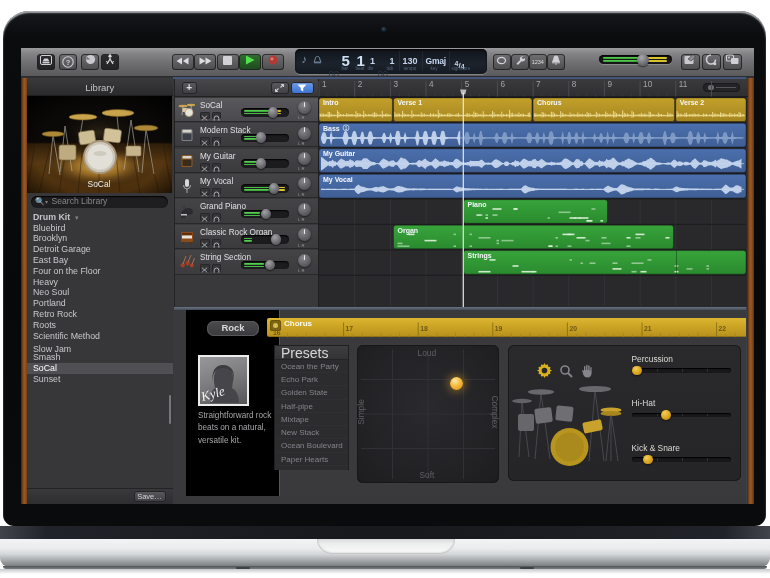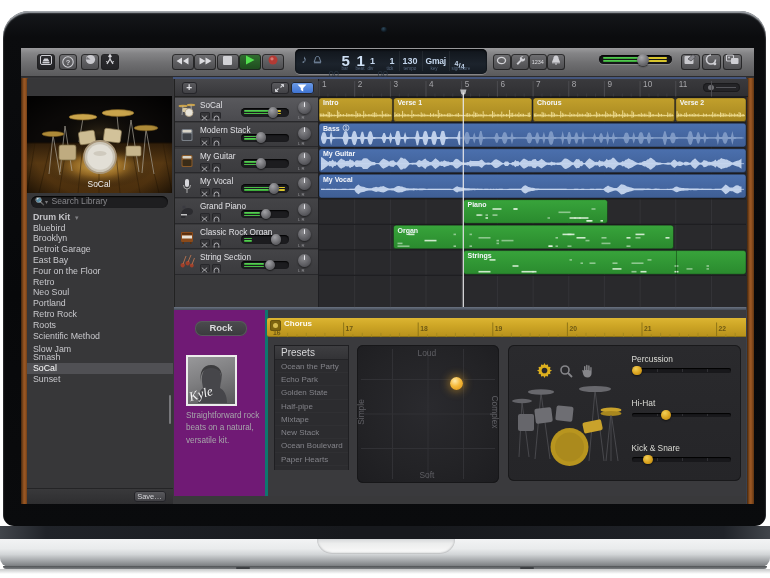--- a/index.html
+++ b/index.html
@@ -67,31 +67,31 @@
 #aruler{position:absolute;left:0;top:0;width:428.5px;height:18.1px;background:linear-gradient(180deg,#3a3a3d,#2f2f32);border-bottom:1px solid #1c1c1e}
 .rul{font-size:8.2px;fill:#a6a6aa;font-family:"Liberation Sans",sans-serif}
 .rlab{font-size:7px;fill:#f4f6fa;font-weight:bold;font-family:"Liberation Sans",sans-serif}
 .edr{font-size:6.8px;fill:#6d5813;font-weight:bold;font-family:"Liberation Sans",sans-serif}
 #zoompill{position:absolute;left:384px;top:4px;width:37px;height:9.5px;border-radius:5px;background:#242427;box-shadow:inset 0 0 0 1px #1a1a1c}
 #zoompill div{position:absolute;left:5px;top:2px;width:5.5px;height:5.5px;border-radius:50%;background:#6e6e72}
 #zoompill i{position:absolute;left:13px;top:4.2px;width:20px;height:1.2px;background:#55555a}
 
 #divider{position:absolute;left:153px;top:259.2px;width:572px;height:3.4px;background:linear-gradient(180deg,#6a7382,#454c58)}
 #editor{position:absolute;left:153px;top:262.6px;width:572px;height:185.9px;background:#3a3a3d}
-#edside{position:absolute;left:0;top:0;width:94.5px;height:185.9px;background:#701a75;border-right:3px solid #0f766e}
+#edside{position:absolute;left:12px;top:0;width:94.5px;height:185.9px;background:#000000;border-right:1px solid #0f766e}
 #rockbtn{position:absolute;left:21.5px;top:11px;width:52px;height:15px;border-radius:7px;background:linear-gradient(180deg,#4c4c4f,#3a3a3d);box-shadow:inset 0 0 0 1px #58585c;color:#d8d8da;font-size:9.5px;font-weight:bold;text-align:center;line-height:14.5px}
 #photo{position:absolute;left:12.5px;top:45.1px;width:51px;height:51px;background:linear-gradient(160deg,#98989a 0%,#7e7e80 45%,#565658 100%);border:2.5px solid #ececec;overflow:hidden}
 #kyle{position:absolute;left:1px;bottom:2px;color:#f4f4f4;font-size:13px;font-style:italic;font-family:"Liberation Serif",serif;transform:rotate(-16deg)}
 #desc{position:absolute;left:12.5px;top:100px;width:78px;color:#a6a6aa;font-size:8.2px;line-height:12.2px}
 #edruler{position:absolute;left:93.5px;top:7.9px;width:478.5px;height:19px;background:linear-gradient(180deg,#dcb532 0%,#cda525 45%,#b8921d 100%);border-radius:2px 0 0 2px;border-bottom:1px solid #8f7315}
 #chip{position:absolute;left:3px;top:2.5px;width:10.5px;height:10.5px;border-radius:2.5px;background:#7d6410;box-shadow:inset 0 0 0 1px #6b550e}
 #chip div{position:absolute;left:2.6px;top:2.6px;width:5.2px;height:5.2px;border-radius:50%;background:#d8bd52}
 #chorustx{position:absolute;left:17px;top:1.5px;color:#fdfaf2;font-size:8px;font-weight:bold}
 #presets{position:absolute;left:100.5px;top:34.6px;width:75px;height:125.5px;background:#2c2c2f;border:1px solid #1f1f22;border-bottom:none}
-#phead{height:14px;background:linear-gradient(180deg,#3e3e41,#333336);border-bottom:1px solid #242427;color:#d6d6d8;font-size:10px;line-height:14px;padding-left:6px}
+#phead{height:14px;background:linear-gradient(180deg,#3e3e41,#333336);border-bottom:1px solid #242427;color:#d6d6d8;font-size:14px;line-height:14px;padding-left:6px}
 .pitem{height:13.3px;color:#84848a;font-size:8px;line-height:13.3px;padding-left:6px;border-bottom:1px solid #303033}
 #xypad{position:absolute;left:183px;top:34.6px;width:142px;height:138px;border-radius:6px;background:radial-gradient(circle at 50% 45%,#2a2a2e 0%,#232326 60%,#1d1d20 100%);box-shadow:inset 0 0 0 1px #171719}
 .xylab{position:absolute;color:#5f5f64;font-size:8.4px;white-space:nowrap}
 #ball{position:absolute;left:93px;top:32.5px;width:13px;height:13px;border-radius:50%;background:radial-gradient(circle at 38% 30%,#ffe9a8,#f5b93a 45%,#d88f14 100%);box-shadow:0 0 8px 2px rgba(240,170,40,0.45)}
 #rightpanel{position:absolute;left:334px;top:34.6px;width:233.5px;height:136.5px;border-radius:6px;background:linear-gradient(180deg,#2a2a2d,#252528);box-shadow:inset 0 0 0 1px #19191b}
 .kicons{position:absolute;top:18.5px}
 .klab{position:absolute;color:#dcdcd6;font-size:8.4px}
 .ktrack{position:absolute;width:99px;height:4.6px;border-radius:2.3px;background:#18181b;box-shadow:inset 0 1px 1px #000}
 .ktick{position:absolute;top:1px;width:1px;height:2.6px;background:#303034}
 .kknob{position:absolute;top:-2.6px;width:9.8px;height:9.8px;border-radius:50%;background:radial-gradient(circle at 38% 30%,#f3cf56,#d9a21e 55%,#b07f12 100%);box-shadow:0 1px 2px rgba(0,0,0,0.5)}
@@ -225,20 +225,21 @@
               <circle cx="3" cy="3.5" r="0.9" fill="#cfcfd4"></circle>
             </svg></div>
         </div>
     </div>
     <div id="content">
       <div class="wood" style="left:0;top:0"></div>
       <div class="wood" style="left:725.2px;top:0;width:8.5px;border-left:1.6px solid #39414f"></div>
 
     </div>
     <div id="lib">
+      <div id="libhead">Library</div>
       <div id="libimg"><svg width="145" height="97" viewBox="0 0 145 97">
 <defs>
 <radialGradient id="spot" cx="50%" cy="50%" r="50%">
                 <stop offset="0%" stop-color="#ecc462" stop-opacity="0.95"></stop>
                 <stop offset="45%" stop-color="#b8852f" stop-opacity="0.6"></stop>
                 <stop offset="100%" stop-color="#120d08" stop-opacity="0"></stop>
               </radialGradient>
 <linearGradient id="floor" x1="0" y1="0" x2="0" y2="1">
                 <stop offset="0%" stop-color="#2e1d0a"></stop>
                 <stop offset="40%" stop-color="#573812"></stop>
@@ -298,21 +299,21 @@
 <text x="72" y="91" font-family="Liberation Sans, sans-serif" font-size="8.4" fill="#f0f0f0" text-anchor="middle">SoCal</text>
 </svg></div>
       <div id="search">Search Library</div>
       <div id="searchic">🔍<span style="font-size:6px;color:#7a7a7e">▾</span></div>
       <div id="dkit">Drum Kit &nbsp;<span>▾</span></div>
       <div class="li" style="top:144.0px">Bluebird</div>
         <div class="li" style="top:154.8px">Brooklyn</div>
         <div class="li" style="top:165.6px">Detroit Garage</div>
         <div class="li" style="top:176.5px">East Bay</div>
         <div class="li" style="top:187.3px">Four on the Floor</div>
-        <div class="li" style="top:198.1px">Retro</div>
+        <div class="li" style="top:198.1px">Heavy</div>
         <div class="li" style="top:208.9px">Neo Soul</div>
         <div class="li" style="top:219.7px">Portland</div>
         <div class="li" style="top:230.6px">Retro Rock</div>
         <div class="li" style="top:241.4px">Roots</div>
         <div class="li" style="top:252.2px">Scientific Method</div>
         <div class="li" style="top:265px">Slow Jam</div>
         <div class="li" style="top:273.8px">Smash</div>
         <div class="li sel2" style="top:284.7px">SoCal</div>
         <div class="li" style="top:295.5px">Sunset</div>
       <div style="position:absolute;left:141.5px;top:316px;width:2.6px;height:29px;border-radius:1.3px;background:#77777b"></div>

